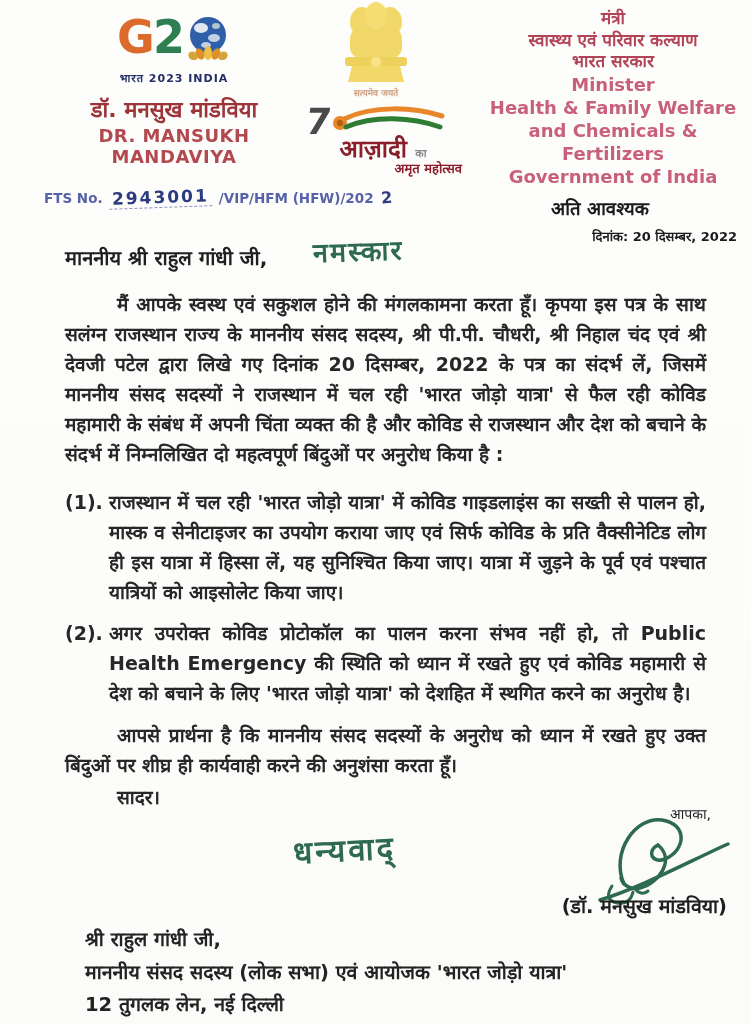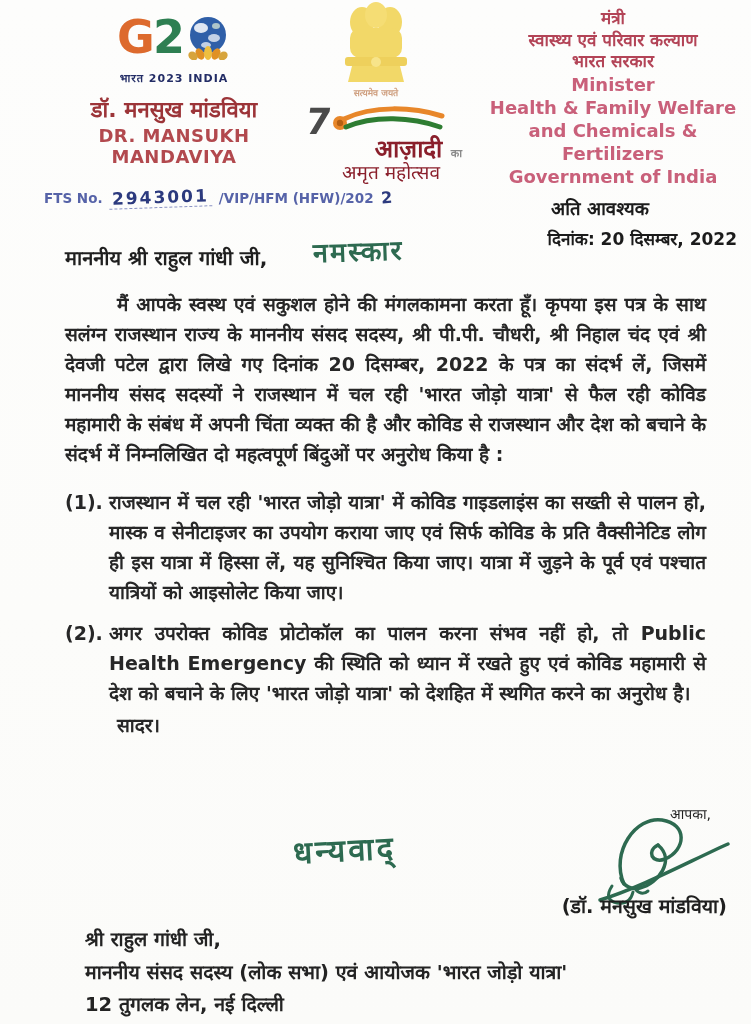--- a/index.html
+++ b/index.html
@@ -22,29 +22,29 @@
   .fts-num{display:inline-block;font-size:17px;font-weight:700;color:#2c3a7e;letter-spacing:2px;
     transform:rotate(-2deg);border-bottom:1.5px dashed #8a93c4;padding:0 3px;margin:0 2px;}
   .fts-year{display:inline-block;font-size:16px;color:#2c3a7e;transform:rotate(-4deg);margin-left:3px;}
   
   .hdr-center{position:absolute;left:290px;top:0;width:172px;text-align:center;}
   .emblem{display:block;margin:0 auto;filter:blur(.5px);}
   .emblem-caption{font-size:9px;color:#c78f6a;opacity:.85;margin-top:-2px;font-weight:700;}
   .amrit{position:relative;margin-top:6px;height:84px;}
   .amrit-top{display:flex;align-items:center;justify-content:center;height:34px;}
   .amrit-seven{font-size:36px;font-weight:700;color:#4a4a4a;line-height:1;margin-right:-4px;transform:skewX(-8deg);}
-  .amrit-l1{font-size:24px;font-weight:700;color:#8a1f2b;line-height:1.05;margin-top:-2px;text-align:right;padding-left:14px;}
+  .amrit-l1{font-size:24px;font-weight:700;color:#8a1f2b;line-height:1.05;margin-top:-2px;text-align:center;padding-left:14px;}
   .amrit-ka{font-size:11px;color:#8a8a8a;font-weight:700;}
-  .amrit-l2{font-size:19px;font-weight:400;color:#8a1f2b;line-height:1.1;text-align:left;padding-left:52px;}
+  .amrit-l2{font-size:13px;font-weight:700;color:#8a1f2b;line-height:1.1;text-align:right;padding-left:52px;}
   
   .hdr-right{position:absolute;right:12px;top:8px;width:252px;text-align:center;}
   .hr-hi{font-size:17px;line-height:21.5px;font-weight:700;color:#b34457;}
   .hr-en{font-size:18px;line-height:23px;font-weight:700;color:#c9607a;}
   .urgency{font-size:18.5px;font-weight:700;color:#1b1b1b;margin-top:7px;text-align:center;padding-right:26px;}
-  .date-line{font-size:17px;font-weight:700;color:#1b1b1b;margin-top:7px;text-align:right;padding-right:2px;}
+  .date-line{font-size:13px;font-weight:700;color:#1b1b1b;margin-top:7px;text-align:right;padding-right:2px;}
   
   .letter-body{position:absolute;left:65px;top:243px;width:641px;font-size:19px;line-height:30px;font-weight:600;color:#272727;}
   .salutation-row{position:relative;height:40px;}
   .salutation{font-size:20px;font-weight:700;color:#1f1f1f;}
   .greeting-hw{position:absolute;left:248px;top:-6px;font-size:27px;color:#2d6a50;font-weight:600;transform:rotate(-2deg);letter-spacing:2px;}
   .para{text-align:justify;}
   .para.indent{text-indent:52px;}
   .p1{margin-top:6px;}
   .pts{margin-top:18px;}
   .pt-row{display:flex;}
@@ -153,20 +153,21 @@
     <div class="pts">
       <div class="pt-row">
         <span class="pt-num">(1).</span>
         <span class="pt-text">राजस्थान में चल रही 'भारत जोड़ो यात्रा' में कोविड गाइडलाइंस का सख्ती से पालन हो, मास्क व सेनीटाइजर का उपयोग कराया जाए एवं सिर्फ कोविड के प्रति वैक्सीनेटिड लोग ही इस यात्रा में हिस्सा लें, यह सुनिश्चित किया जाए। यात्रा में जुड़ने के पूर्व एवं पश्चात यात्रियों को आइसोलेट किया जाए।</span>
       </div>
       <div class="pt-row">
         <span class="pt-num">(2).</span>
         <span class="pt-text">अगर उपरोक्त कोविड प्रोटोकॉल का पालन करना संभव नहीं हो, तो Public Health Emergency की स्थिति को ध्यान में रखते हुए एवं कोविड महामारी से देश को बचाने के लिए 'भारत जोड़ो यात्रा' को देशहित में स्थगित करने का अनुरोध है।</span>
       </div>
     </div>
+    <div class="para indent closing">आपसे प्रार्थना है कि माननीय संसद सदस्यों के अनुरोध को ध्यान में रखते हुए उक्त बिंदुओं पर शीघ्र ही कार्यवाही करने की अनुशंसा करता हूँ।</div>
     <div class="regards">सादर।</div>
   </div>
 
   <div class="thanks-hw">धन्यवाद्</div>
   <div class="signoff">आपका,</div>
   <span class="signature">
     <svg width="142" height="100" viewBox="0 0 142 100">
       <path d="M32 76 C 18 44, 44 8, 70 12 C 96 16, 94 42, 73 51 C 60 56, 54 43, 66 37" stroke="#2d6a50" stroke-width="3.5" fill="none" stroke-linecap="round"></path>
       <path d="M66 37 C 84 52, 66 76, 48 80 C 40 82, 31 78, 29 70" stroke="#2d6a50" stroke-width="3.5" fill="none" stroke-linecap="round"></path>
       <path d="M8 92 C 48 80, 100 52, 136 36" stroke="#2d6a50" stroke-width="3.5" fill="none" stroke-linecap="round"></path>

